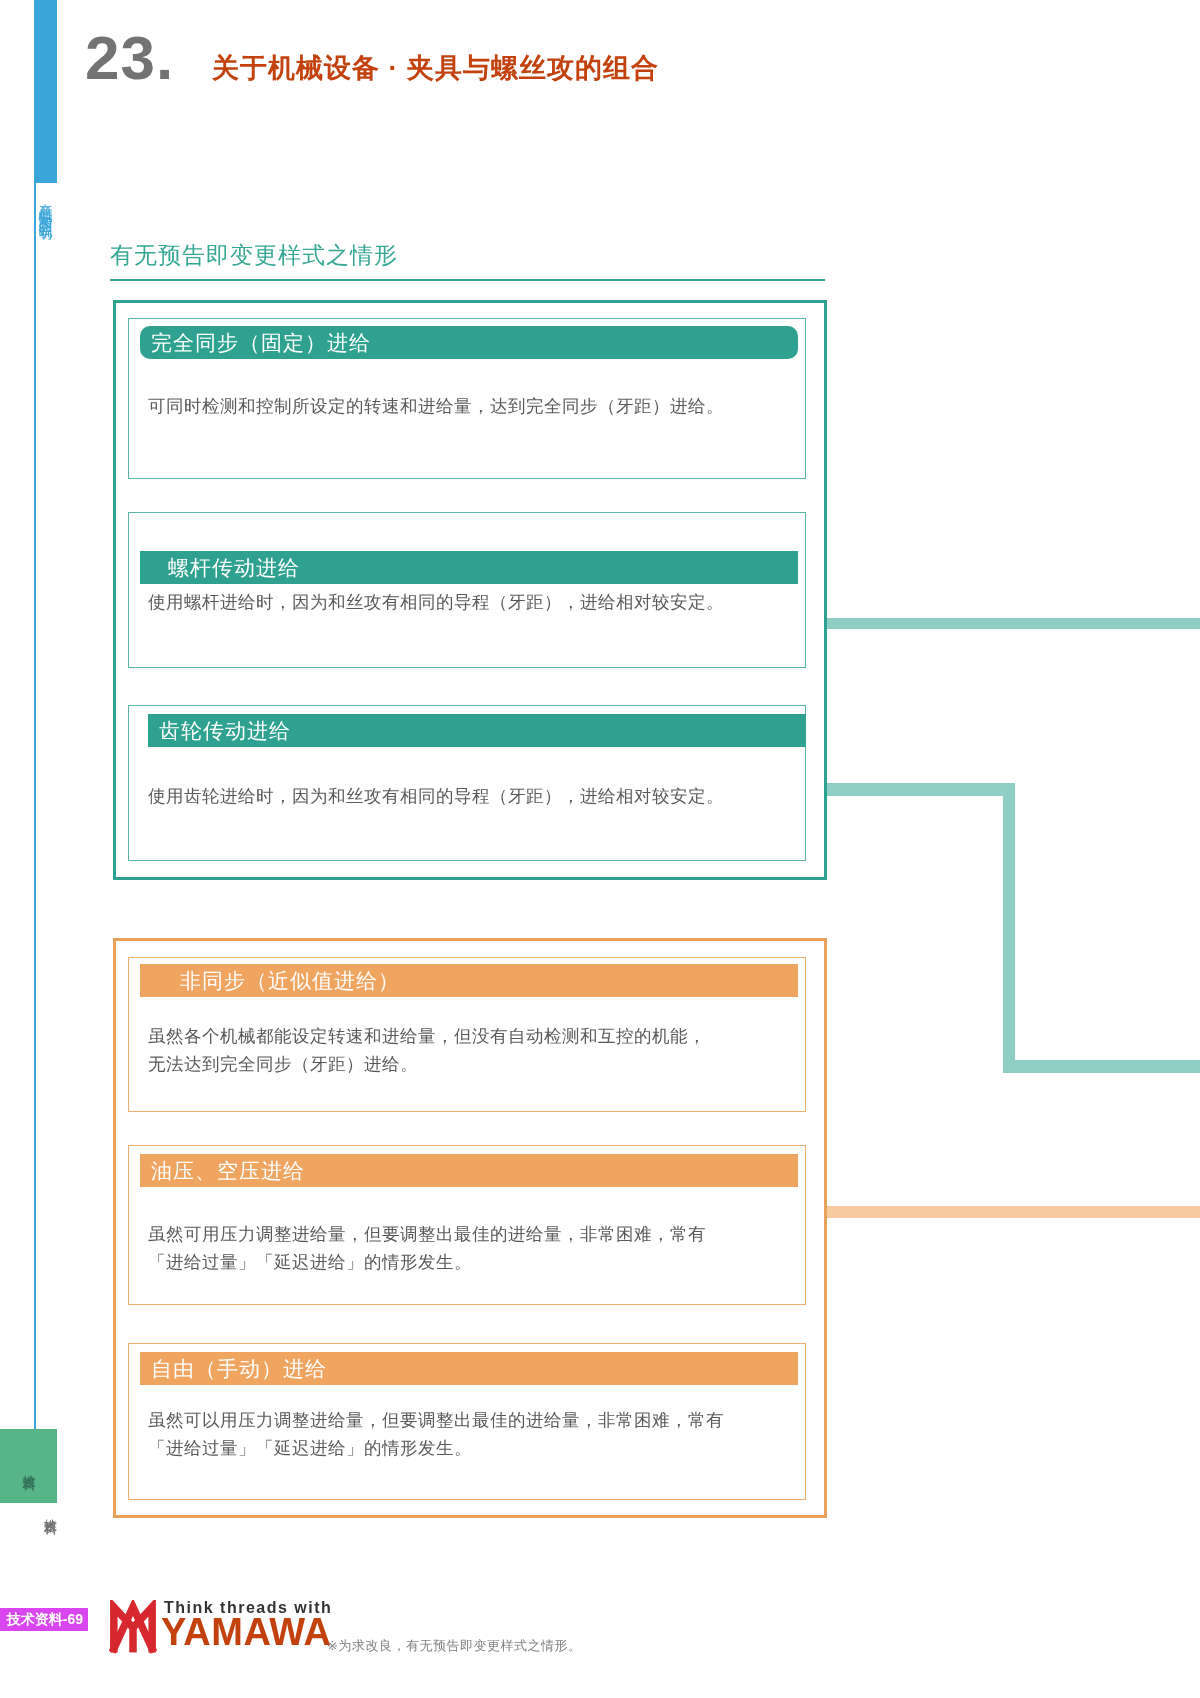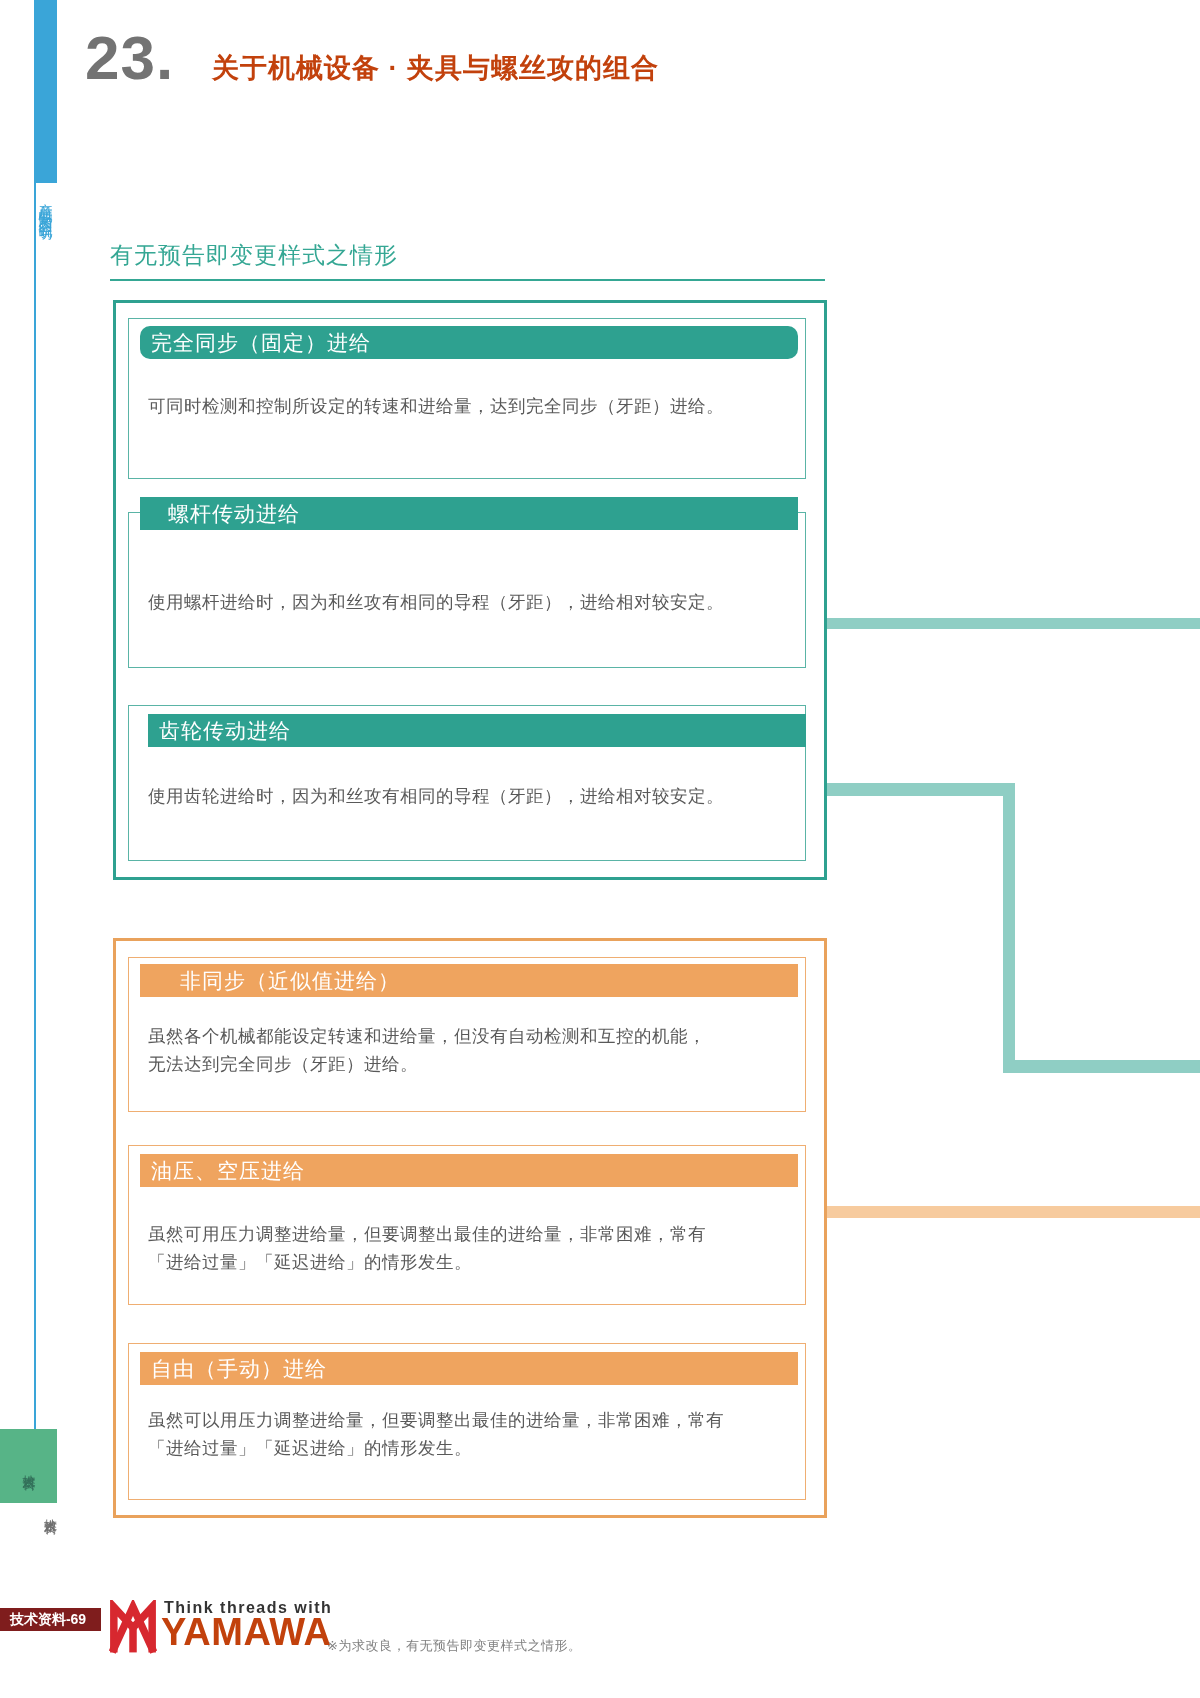--- a/index.html
+++ b/index.html
@@ -38,22 +38,22 @@
   .teal-line-1{left:827px;top:618px;width:373px;height:11px;}
   .teal-elbow-h1{left:827px;top:783px;width:188px;height:13px;}
   .teal-elbow-v{left:1003px;top:783px;width:12px;height:290px;}
   .teal-elbow-h2{left:1003px;top:1060px;width:197px;height:13px;}
   .orange-line{left:827px;top:1206px;width:373px;height:12px;}
   
   .green-box{left:0;top:1429px;width:57px;height:74px;background:#57b487;
     display:flex;align-items:center;justify-content:center;}
   .green-box .vtext{font-size:13px;color:#33705a;letter-spacing:1px;}
   .side-tab-gray{left:41px;top:1508px;height:70px;color:#6e6e6e;font-size:13px;letter-spacing:1px;}
-  .badge{left:0;top:1608px;width:101px;height:23px;background:#7f1d1d;color:#ffffff;
-    font-size:14px;font-weight:bold;line-height:23px;text-align:center;padding-right:5px;box-sizing:border-box;}
+  .badge{left:0;top:1608px;width:88px;height:23px;background:#d946ef;color:#ffffff;
+    font-size:14px;font-weight:bold;line-height:23px;text-align:right;padding-right:5px;box-sizing:border-box;}
   .page-number{left:0;top:1716px;width:88px;text-align:center;padding-right:5px;box-sizing:border-box;
     font-size:17px;color:#4a4a4a;letter-spacing:1px;}
   .logo-mark{left:108px;top:1600px;width:50px;height:54px;}
   .logo-tagline{left:164px;top:1599px;font-size:16px;font-weight:600;color:#333333;letter-spacing:1.5px;}
   .logo-name{left:161px;top:1611px;font-size:38px;font-weight:800;color:#c2410c;letter-spacing:0.5px;}
   .disclaimer{left:327px;top:1637px;font-size:13px;color:#808080;letter-spacing:0.5px;}
 </style>
 </head>
 <body>
 
@@ -69,21 +69,21 @@
   <div class="abs section-heading">有无预告即变更样式之情形</div>
   <div class="abs heading-underline"></div>
 
   <div class="abs group-box group-teal"></div>
 
   <div class="abs inner-box inner-teal" style="top:318px;height:161px;"></div>
   <div class="abs sec-header hdr-teal" style="top:326px;border-radius:10px;">完全同步（固定）进给</div>
   <div class="abs sec-body" style="top:392px;">可同时检测和控制所设定的转速和进给量，达到完全同步（牙距）进给。</div>
 
   <div class="abs inner-box inner-teal" style="top:512px;height:156px;"></div>
-  <div class="abs sec-header hdr-teal" style="top:497px;padding-left:28px;">螺杆传动进给</div>
+  <div class="abs sec-header hdr-teal" style="top:551px;padding-left:28px;">螺杆传动进给</div>
   <div class="abs sec-body" style="top:588px;">使用螺杆进给时，因为和丝攻有相同的导程（牙距），进给相对较安定。</div>
 
   <div class="abs inner-box inner-teal" style="top:705px;height:156px;"></div>
   <div class="abs sec-header hdr-teal" style="top:714px;margin-left:8px;">齿轮传动进给</div>
   <div class="abs sec-body" style="top:782px;">使用齿轮进给时，因为和丝攻有相同的导程（牙距），进给相对较安定。</div>
 
   <div class="abs group-box group-orange"></div>
 
   <div class="abs inner-box inner-orange" style="top:957px;height:155px;"></div>
   <div class="abs sec-header hdr-orange" style="top:964px;padding-left:40px;">非同步（近似值进给）</div>

